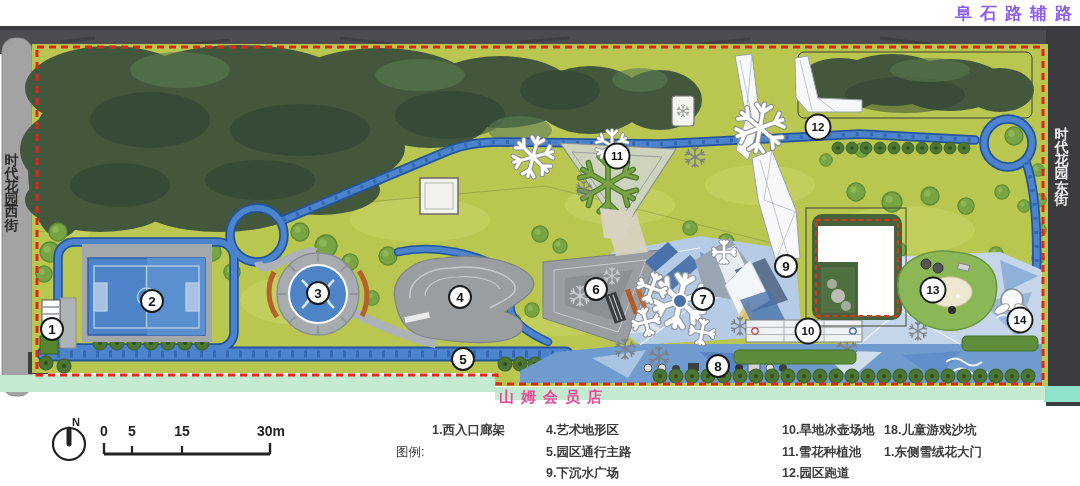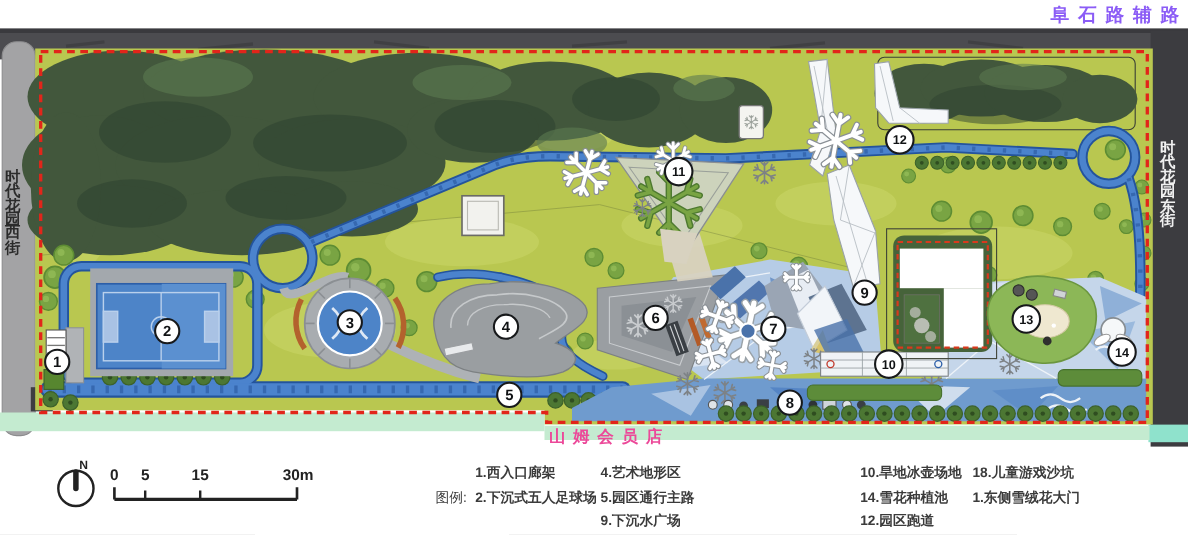--- a/index.html
+++ b/index.html
@@ -592,32 +592,31 @@
     <text class="sbtxt" x="142" y="22">15</text>
     <text class="sbtxt" x="231" y="22">30m</text>
   </g>
 </svg>
 
 <div class="legend">
   <div class="legtitle">图例:</div>
   <div class="lcols">
         <div class="lcol">
           <div class="litem">1.西入口廊架</div>
-          <div class="litem">2.下沉式五人足球场</div>
         </div>
         <div class="lcol">
           <div class="litem">4.艺术地形区</div>
           <div class="litem">5.园区通行主路</div>
           <div class="litem">9.下沉水广场</div>
         </div>
         <div class="lcol">
         </div>
         <div class="lcol">
           <div class="litem">10.旱地冰壶场地</div>
-          <div class="litem">14.雪花种植池</div>
+          <div class="litem">11.雪花种植池</div>
           <div class="litem">12.园区跑道</div>
         </div>
         <div class="lcol">
           <div class="litem">18.儿童游戏沙坑</div>
           <div class="litem">1.东侧雪绒花大门</div>
         </div>
       </div>
 </div>
 
 </div>

